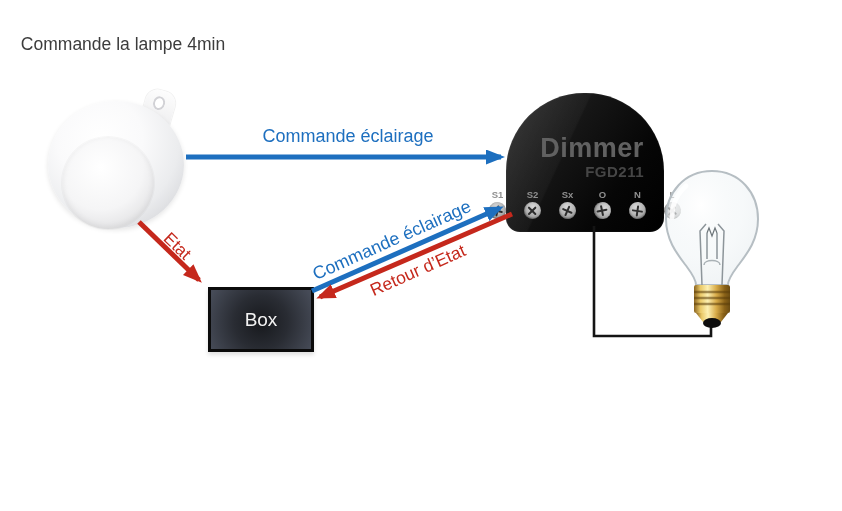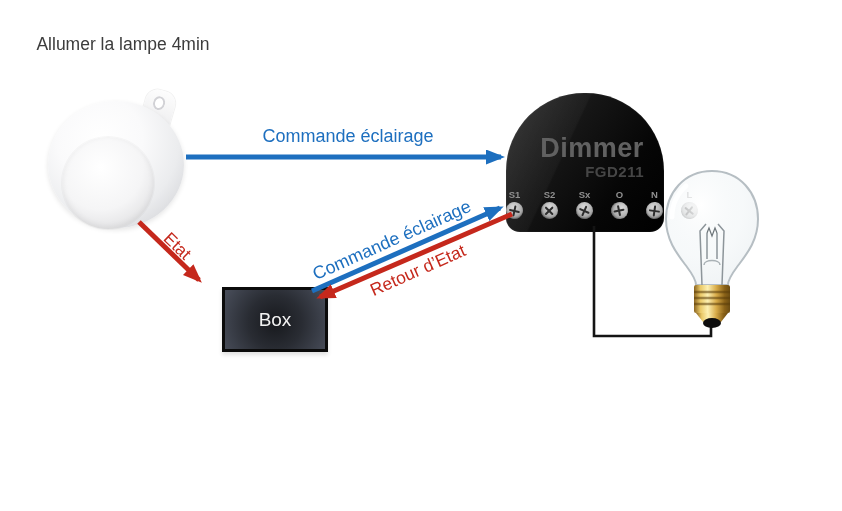--- a/index.html
+++ b/index.html
@@ -49,21 +49,21 @@
   .dimmer-label{
     position:absolute;left:14px;right:0;top:40px;text-align:center;
     font-size:27px;font-weight:bold;color:#616161;letter-spacing:0.5px;
   }
   .dimmer-model{
     position:absolute;right:20px;top:70px;font-size:15px;font-weight:bold;color:#464646;
     letter-spacing:0.5px;
   }
   .terminals{
     position:absolute;left:0;right:0;bottom:13px;display:flex;
-    gap:18px;
+    justify-content:center;gap:18px;
   }
   .terminal{width:20px;display:flex;flex-direction:column;align-items:center;gap:2px;}
   .t-label{font-size:9.5px;font-weight:bold;color:#909090;}
   .screw{
     width:17px;height:17px;border-radius:50%;position:relative;
     background:radial-gradient(circle at 38% 32%,#d9d9d9,#ababab 60%,#7f7f7f 100%);
     box-shadow:inset 0 -1px 2px rgba(0,0,0,0.4);
   }
   .screw::before,.screw::after{
     content:'';position:absolute;left:3px;top:7.5px;width:11px;height:2px;
@@ -71,21 +71,21 @@
   }
   .screw::after{transform:rotate(90deg);}
   .terminal:nth-child(1) .screw{transform:rotate(12deg);}
   .terminal:nth-child(2) .screw{transform:rotate(45deg);}
   .terminal:nth-child(3) .screw{transform:rotate(24deg);}
   .terminal:nth-child(4) .screw{transform:rotate(78deg);}
   .terminal:nth-child(5) .screw{transform:rotate(8deg);}
   .terminal:nth-child(6) .screw{transform:rotate(38deg);}
   
   #box{
-    position:absolute;left:222px;top:287px;width:100px;height:59px;z-index:2;
+    position:absolute;left:208px;top:287px;width:100px;height:59px;z-index:2;
     border:3px solid #0b0b0b;
     background:radial-gradient(circle at 50% 55%,#17191d 0%,#292c33 45%,#464b57 95%);
     display:flex;flex-direction:column;align-items:center;justify-content:center;
     color:#f2f2f2;font-size:19px;line-height:23px;text-align:right;
     box-shadow:0 3px 4px rgba(0,0,0,0.12);
   }
   
   #links{position:absolute;left:0;top:0;z-index:4;pointer-events:none;}
   
   #bulb{position:absolute;left:658px;top:167px;z-index:5;}
@@ -97,21 +97,21 @@
   #lbl-etat{left:166px;top:226px;font-size:17px;transform:rotate(44deg);transform-origin:0 50%;}
   #lbl-cmd2{left:292px;top:230px;width:200px;text-align:center;transform:rotate(-24deg);}
   #lbl-retour{left:338px;top:260px;width:160px;text-align:center;font-size:17.5px;transform:rotate(-24deg);}
 </style>
 </head>
 <body>
 
 <div id="canvas">
 
   <div id="scenario">
-    <div>Allumer la lampe 4min</div>
+    <div>Commande la lampe 4min</div>
   </div>
 
   <div>
     <div class="sensor-tab"></div>
     <div class="sensor-ball"></div>
     <div class="sensor-lens"></div>
   </div>
 
   <div id="dimmer">
     <div class="dimmer-label">Dimmer</div>

